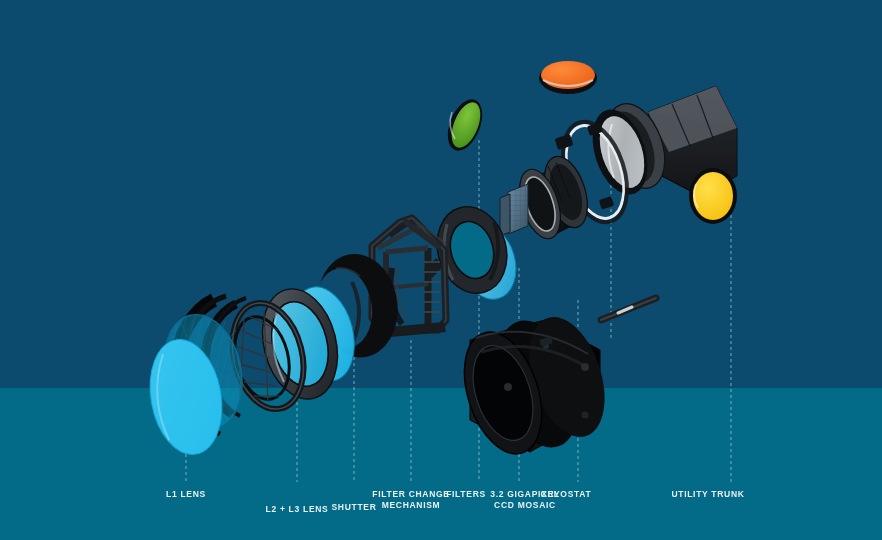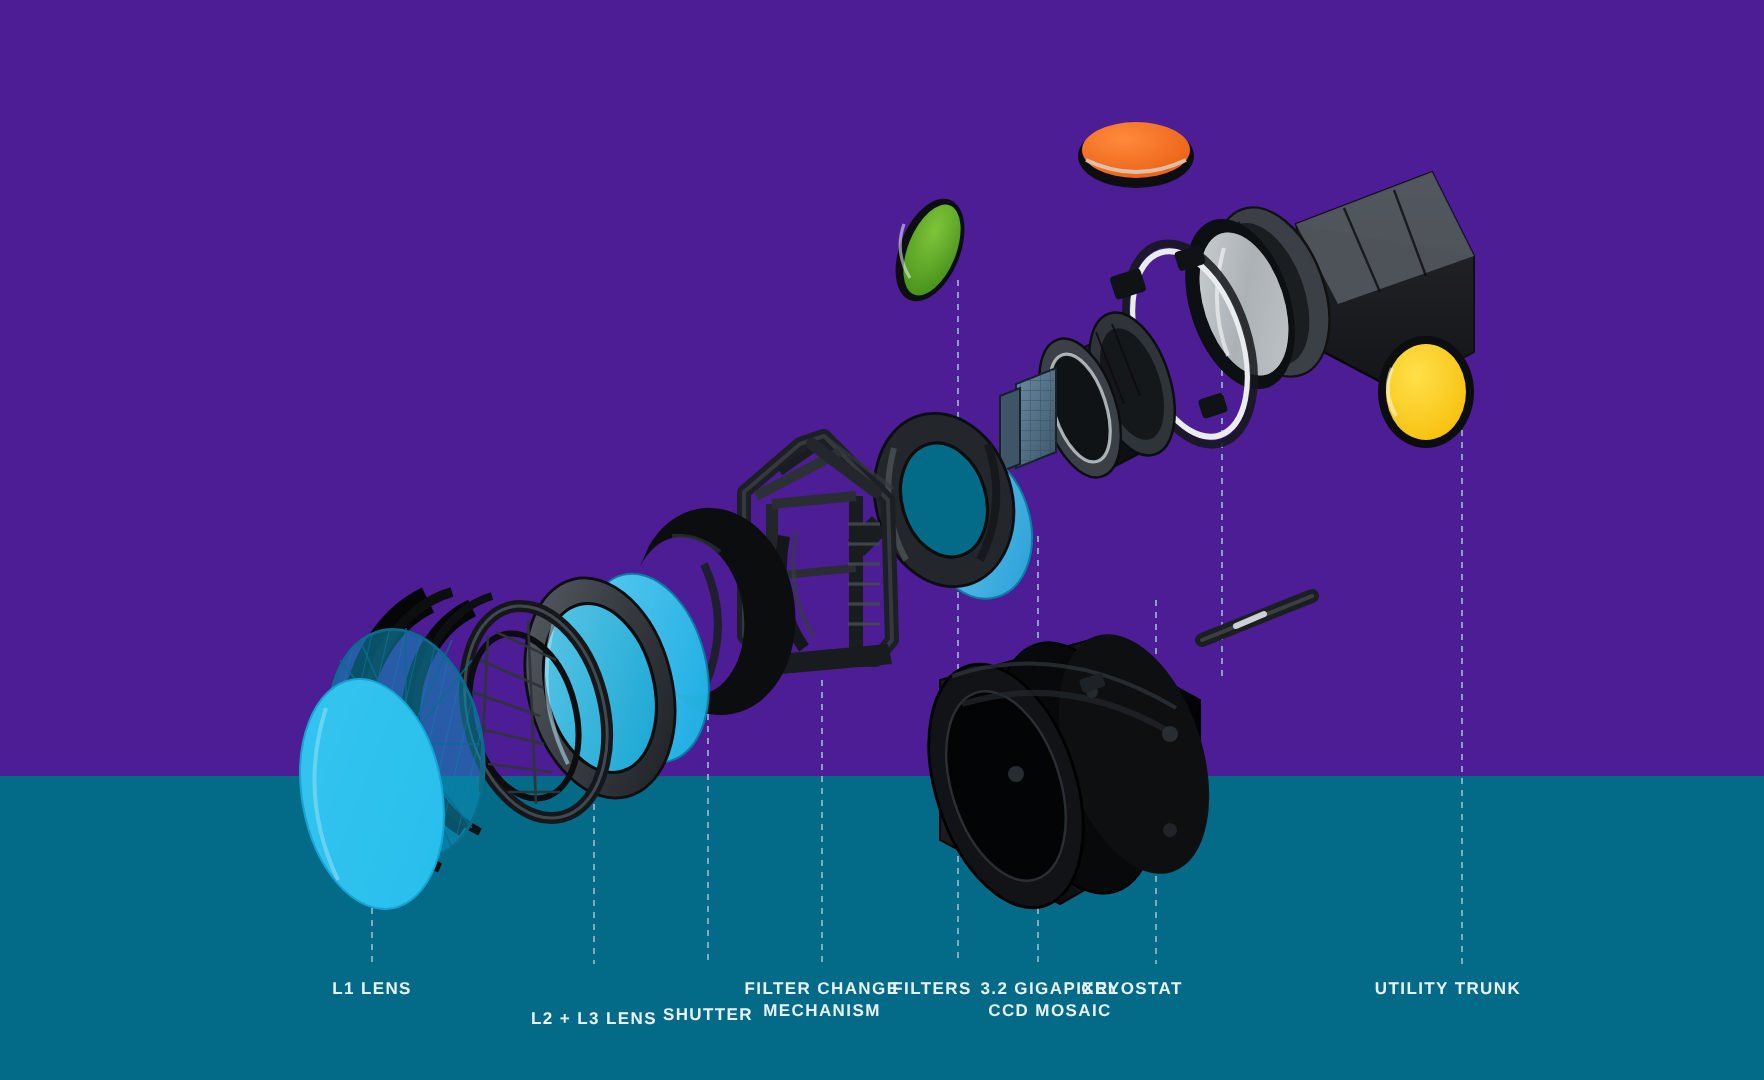--- a/index.html
+++ b/index.html
@@ -1,21 +1,21 @@
 <!DOCTYPE html>
 <html><head>
 <meta charset="utf-8">
 <style>
   html,body{margin:0;padding:0;}
   body{
     width:882px;height:540px;overflow:hidden;
     background:#036a87;
     font-family:"Liberation Sans", sans-serif;
   }
-  #stage{position:relative;width:882px;height:388px;background:#4c1d95;}
+  #stage{position:relative;width:882px;height:388px;background:#0c4a6e;}
   #stage svg{position:absolute;left:0;top:0;}
 
   .leader{stroke:#9fc8d4;stroke-width:1;stroke-dasharray:3 3;opacity:.75;}
 
   .lbl{
     position:absolute;
     color:#e8f2f5;
     font-size:8.5px;
     letter-spacing:.7px;
     font-weight:600;
@@ -321,15 +321,15 @@
 
   <div class="lbl" style="left:186px;top:489px;">L1 LENS</div>
   <div class="lbl" style="left:297px;top:504px;">L2 + L3 LENS</div>
   <div class="lbl" style="left:354px;top:502px;">SHUTTER</div>
   <div class="lbl" style="left:411px;top:489px;width:90px;">FILTER CHANGE
 MECHANISM</div>
   <div class="lbl" style="left:466px;top:489px;">FILTERS</div>
   <div class="lbl" style="left:525px;top:489px;width:84px;">3.2 GIGAPIXEL
 CCD MOSAIC</div>
   <div class="lbl" style="left:566px;top:489px;">CRYOSTAT</div>
-  <div class="lbl" style="left:724px;top:489px;">UTILITY TRUNK</div>
+  <div class="lbl" style="left:708px;top:489px;">UTILITY TRUNK</div>
 
 </div>
 
 </body></html>

